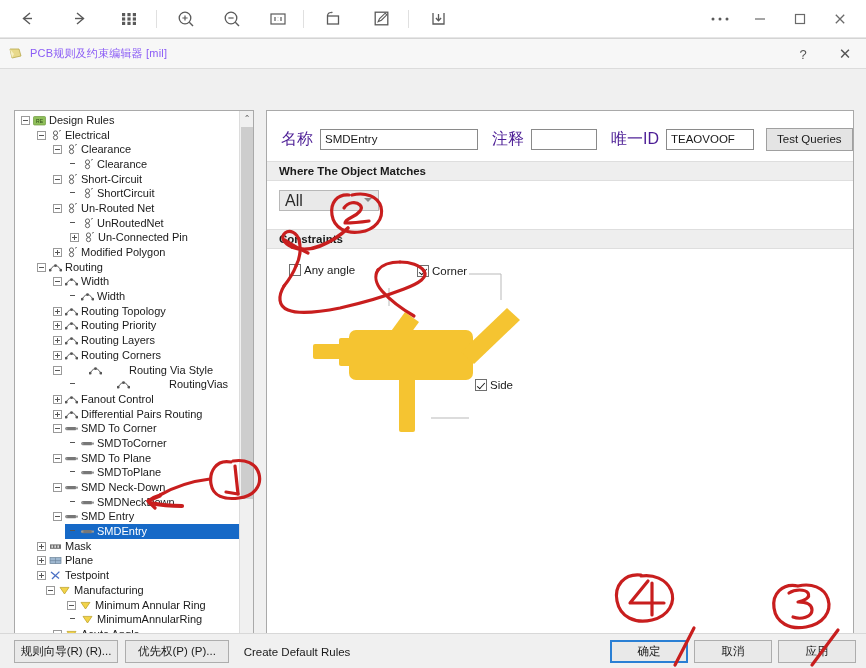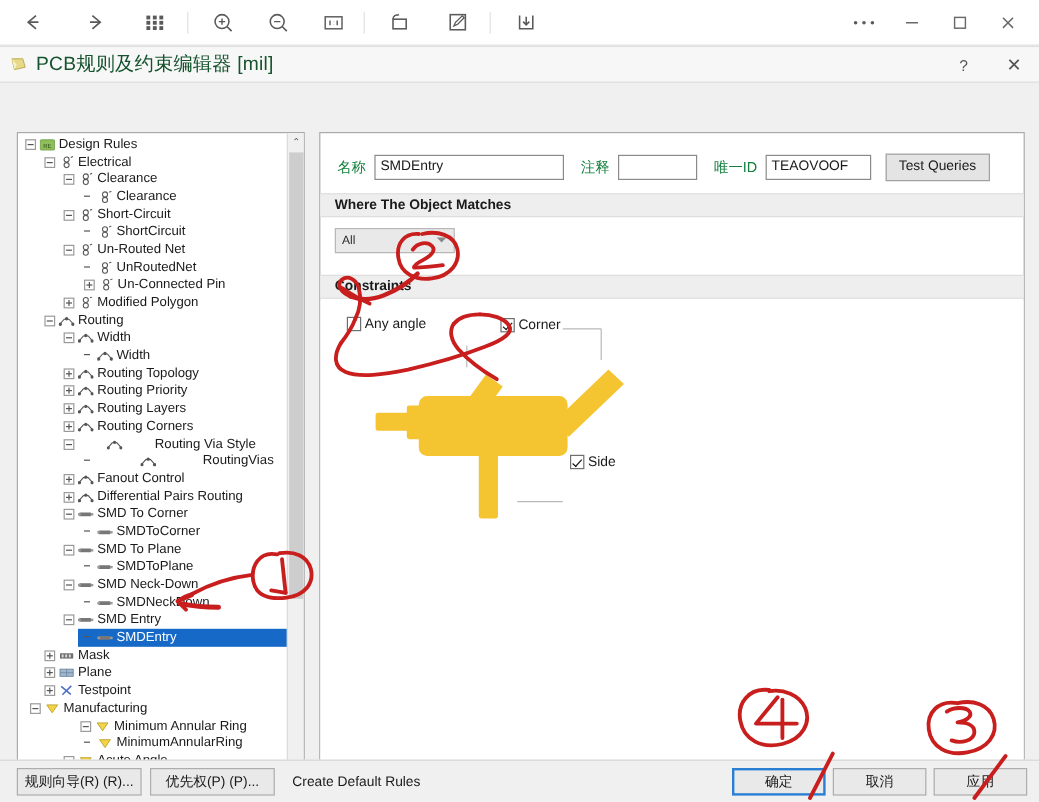--- a/index.html
+++ b/index.html
@@ -49,21 +49,21 @@
     background: #f7f7f7;
     border-bottom: 1px solid #dcdcdc;
     display: flex; align-items: center;
   }
   #dialog-icon {
     margin-left: 8px; margin-right: 6px;
     width: 16px; height: 16px;
     display: flex; align-items: center; justify-content: center;
   }
   #dialog-title {
-    font-size: 16px; color: #14532d;
+    font-size: 11px; color: #8b5cf6;
     letter-spacing: 0.2px;
   }
   .titlebar-right { position: absolute; right: 0; top: 0; display: flex; height: 30px; }
   .tb-help, .tb-close {
     width: 42px; height: 30px;
     display: flex; align-items: center; justify-content: center;
     font-size: 13px; color: #555; cursor: pointer;
   }
   .tb-close { font-size: 15px; }
 
@@ -153,21 +153,21 @@
     border: 1px solid #a9a9a9;
   }
 
   
   #name-row {
     position: absolute; left: 0; top: 12px;
     width: 100%; height: 32px;
     display: flex; align-items: center;
   }
   .fld-label {
-    font-size: 12px; color: #15803d;
+    font-size: 16px; color: #4c1d95;
     margin-left: 14px; margin-right: 7px;
   }
   .txtbox {
     height: 21px;
     border: 1px solid #8a8a8a;
     background: #fff;
     font-size: 11.5px;
     color: #1a1a1a;
     padding: 0 4px;
     display: flex; align-items: center;
@@ -198,21 +198,21 @@
     padding-left: 12px;
   }
   #where-header { top: 50px; }
   #constraints-header { top: 118px; }
 
   #scope-select {
     position: absolute; left: 12px; top: 79px;
     width: 100px; height: 21px;
     background: #e9e9e9;
     border: 1px solid #b8b8b8;
-    font-size: 10px; color: #2a2a2a;
+    font-size: 16px; color: #2a2a2a;
     display: flex; align-items: center;
     padding-left: 5px;
     cursor: pointer;
   }
   #scope-select .caret {
     position: absolute; right: 6px; top: 7px;
     width: 0; height: 0;
     border-left: 4px solid transparent;
     border-right: 4px solid transparent;
     border-top: 4px solid #888;
@@ -688,21 +688,21 @@
               </svg></span>
             <span class="tlabel">Plane</span>
           </div>
           <div class="tnode" style="padding-left: 22px;">
             <span class="exp plus"></span>
             <span class="ticon"><svg width="13" height="11" viewBox="0 0 13 11">
                 <path d="M2 2 L10 8.6 M10.4 1.6 L3 9" stroke="#4a6fc4" stroke-width="1.3" fill="none"></path>
               </svg></span>
             <span class="tlabel">Testpoint</span>
           </div>
-          <div class="tnode" style="padding-left: 10px;">
+          <div class="tnode" style="padding-left: 31px;">
             <span class="exp "></span>
             <span class="ticon"><svg width="13" height="11" viewBox="0 0 13 11">
                 <path d="M2 2.4 L11 2.4 L6.5 9 Z" fill="#f2d34a" stroke="#b99c20" stroke-width="0.7"></path>
               </svg></span>
             <span class="tlabel">Manufacturing</span>
           </div>
           <div class="tnode" style="padding-left: 52px;">
             <span class="exp "></span>
             <span class="ticon"><svg width="13" height="11" viewBox="0 0 13 11">
                 <path d="M2 2.4 L11 2.4 L6.5 9 Z" fill="#f2d34a" stroke="#b99c20" stroke-width="0.7"></path>

